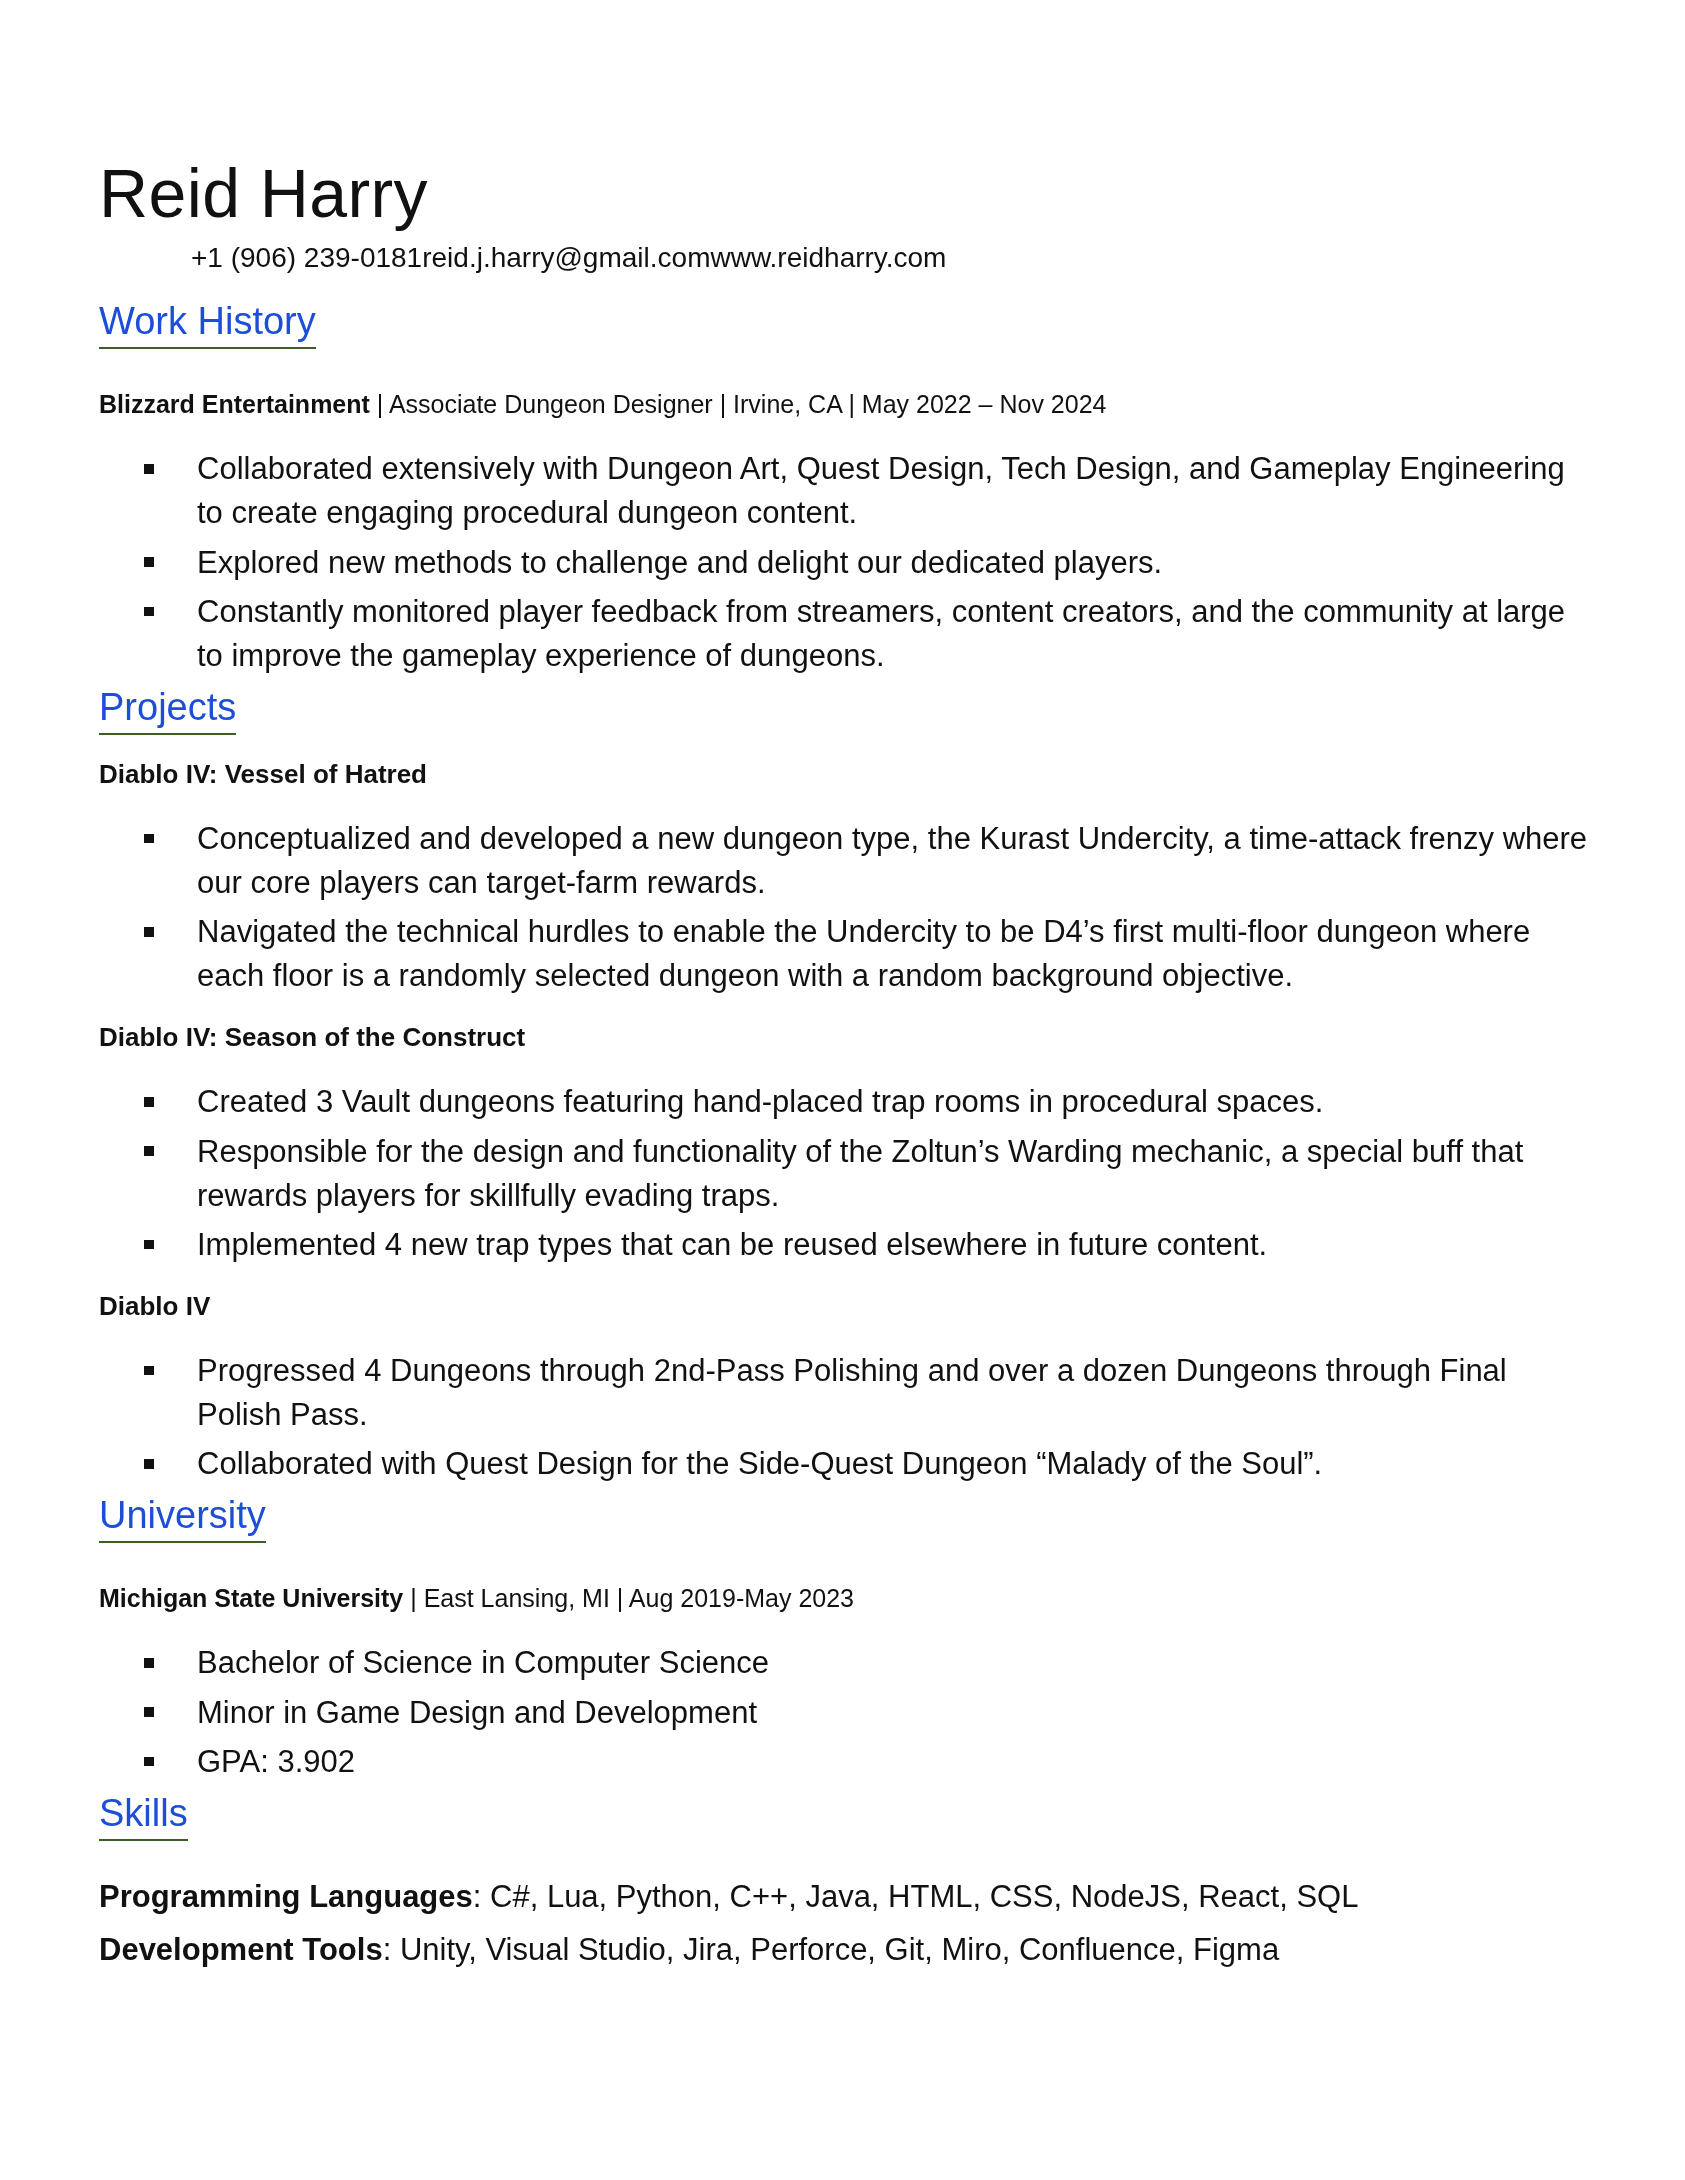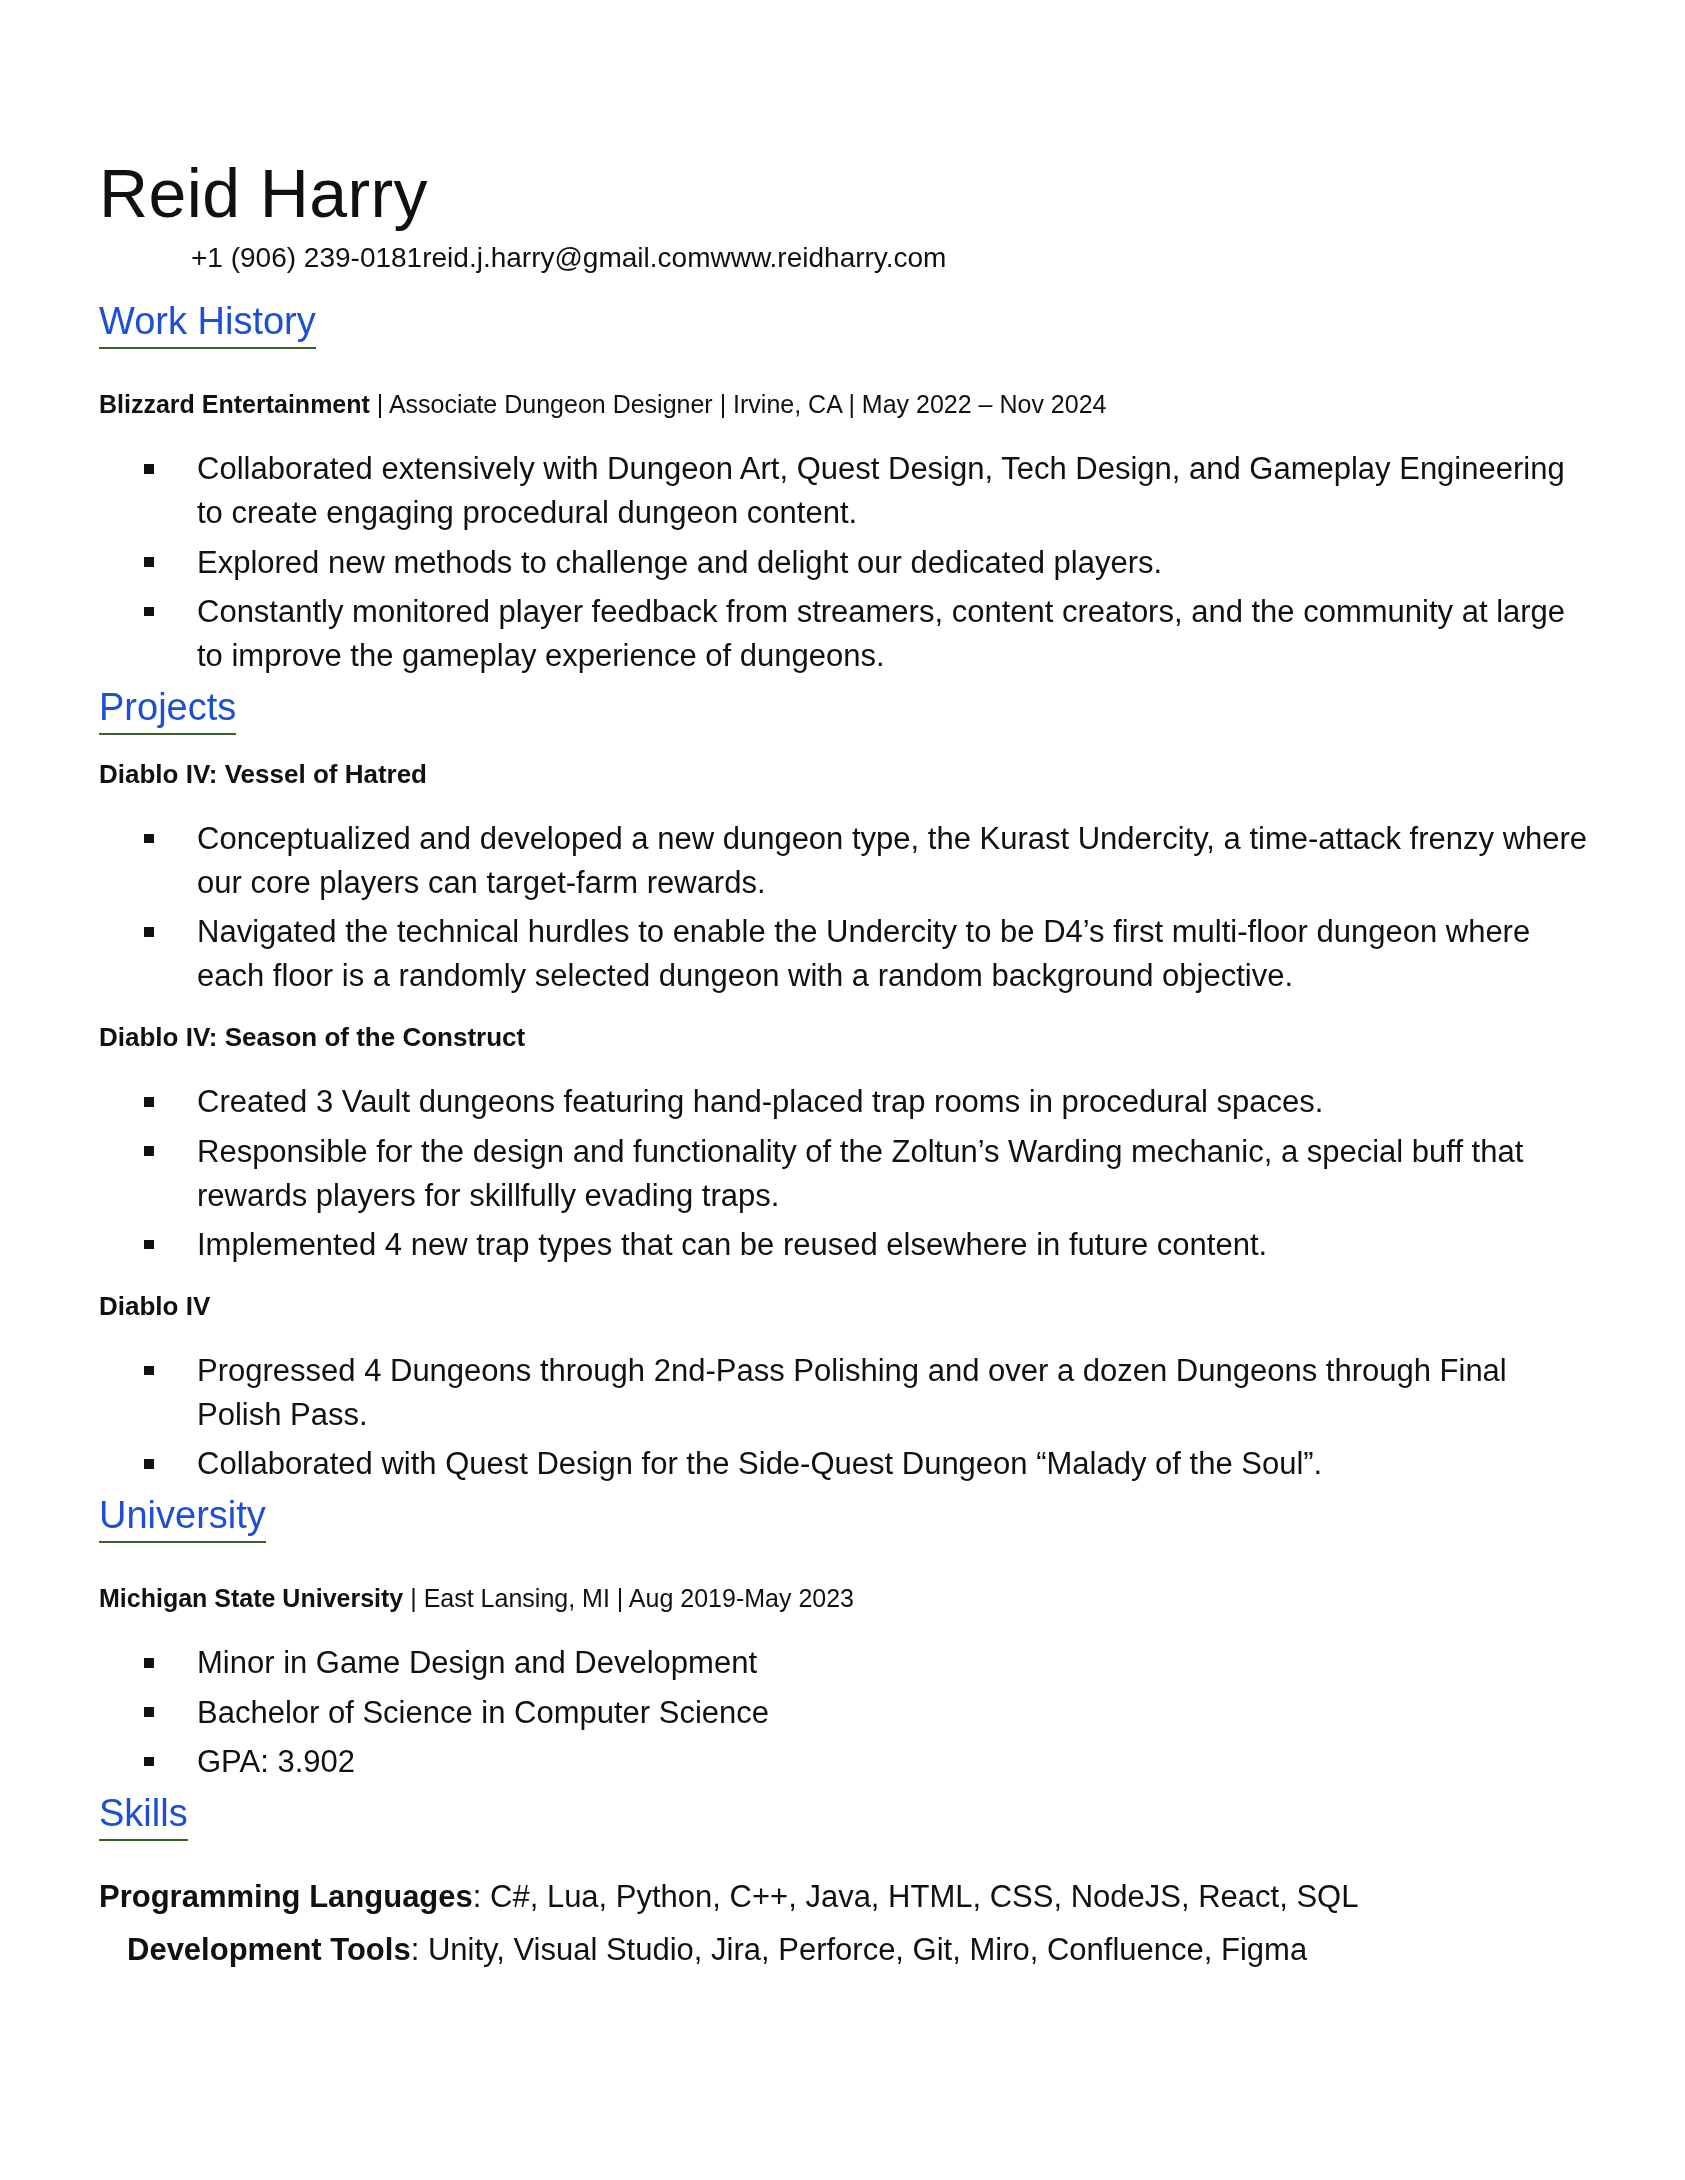--- a/index.html
+++ b/index.html
@@ -74,21 +74,21 @@
     top: 16.7px;
     width: 9.7px;
     height: 9.7px;
     background: #111111;
   }
   .skill-line {
     margin-top: 37px;
     font-size: 31px;
     line-height: 37px;
   }
-  .skill-line + .skill-line { margin-top: 16px; margin-left: 28px; }
+  .skill-line + .skill-line { margin-top: 16px; }
 </style>
 </head>
 <body>
 
 <h1 class="doc-title">Reid Harry</h1>
 
 <div class="contact-row">
   <span>+1 (906) 239-0181</span>
   <span>reid.j.harry@gmail.com</span>
   <span>www.reidharry.com</span>
@@ -123,22 +123,22 @@
 <ul class="bullet-list">
     <li>Progressed 4 Dungeons through 2nd-Pass Polishing and over a dozen Dungeons through Final Polish Pass.</li>
     <li>Collaborated with Quest Design for the Side-Quest Dungeon “Malady of the Soul”.</li>
   </ul>
 
 <h2 class="section-heading"><span>University</span></h2>
 
 <p class="entry-line"><span class="bold">Michigan State University</span><span> | </span><span>East Lansing, MI | Aug 2019-May 2023</span></p>
 
 <ul class="bullet-list">
+    <li>Bachelor of Science in Computer Science</li>
     <li>Minor in Game Design and Development</li>
-    <li>Bachelor of Science in Computer Science</li>
     <li>GPA: 3.902</li>
   </ul>
 
 <h2 class="section-heading"><span>Skills</span></h2>
 
 <p class="skill-line"><span class="bold">Programming Languages</span><span>: </span><span>C#, Lua, Python, C++, Java, HTML, CSS, NodeJS, React, SQL</span></p>
 
 <p class="skill-line"><span class="bold">Development Tools</span><span>: </span><span>Unity, Visual Studio, Jira, Perforce, Git, Miro, Confluence, Figma</span></p>
 
 

